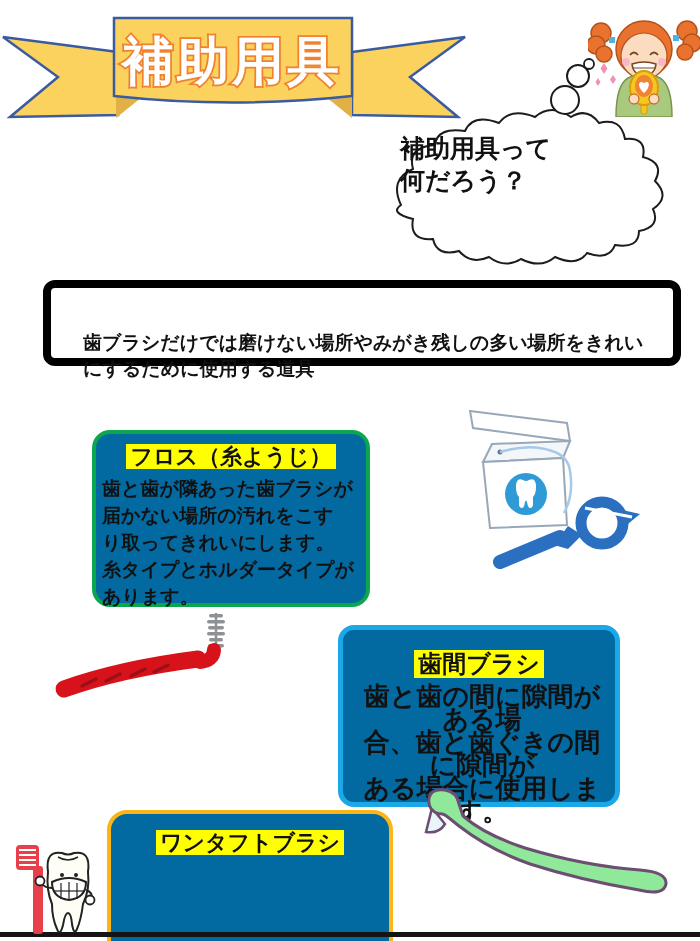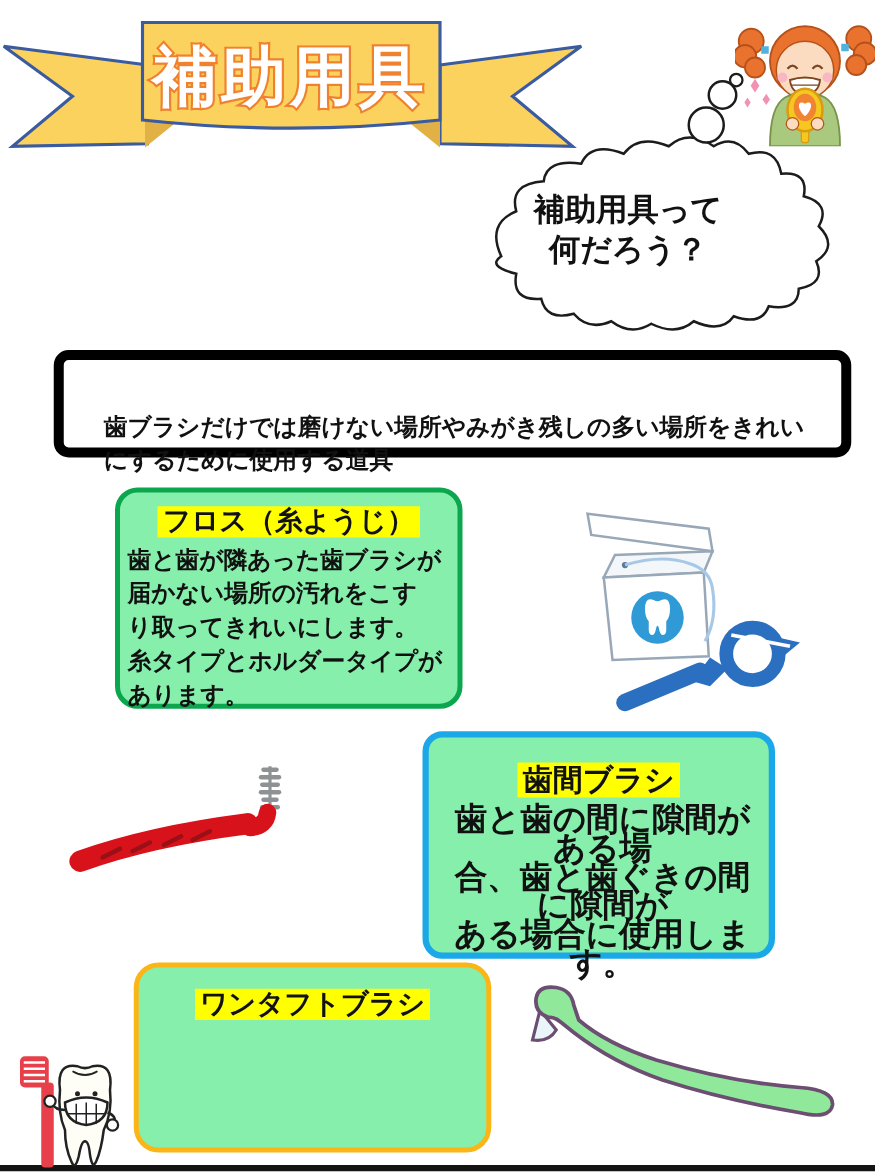--- a/index.html
+++ b/index.html
@@ -8,32 +8,32 @@
     font-family:"DejaVu Sans","Liberation Sans",sans-serif;color:#111;
   }
   .abs{position:absolute;}
   
   #banner-svg{left:0;top:5px;width:470px;height:125px;}
   
   #girl-svg{left:588px;top:5px;width:112px;height:112px;}
   
   #cloud-svg{left:385px;top:55px;width:300px;height:215px;}
   #bubble-text{
-    left:400px;top:152px;width:205px;text-align:center;
+    left:400px;top:133px;width:205px;
     font-size:25px;font-weight:bold;line-height:1.28;white-space:pre-line;
   }
   
   #intro-box{
     left:43px;top:280px;width:638px;height:86px;box-sizing:border-box;
     border:8px solid #000000;border-radius:12px;background:#fff;
     padding:15px 14px 0 32px;font-size:19px;font-weight:bold;line-height:26px;
     white-space:pre-line;
   }
   
-  .sec{box-sizing:border-box;background:#86efac;}
+  .sec{box-sizing:border-box;background:#0369a1;margin-top:40px;}
   #sec-floss{left:92px;top:390px;width:278px;height:177px;border:4px solid #0CA64F;border-radius:18px;}
   #sec-inter{left:338px;top:585px;width:282px;height:182px;border:5px solid #1BA8E8;border-radius:16px;}
   #sec-tuft{left:107px;top:770px;width:286px;height:152px;border:4px solid #FBB516;border-radius:20px;}
   .sec-title{text-align:center;font-weight:bold;}
   .hl{background:#FFFF00;padding:0 4px;}
   .sec-body{font-weight:bold;white-space:pre-line;}
   #sec-floss .sec-title{margin-top:8px;font-size:22px;}
   #sec-floss .sec-body{font-size:19px;line-height:27px;padding:3px 4px 0 6px;}
   #sec-inter .sec-title{margin-top:18px;font-size:24px;}
   #sec-inter .sec-body{font-size:26px;line-height:23px;padding:5px 4px 0 10px;text-align:center;}

